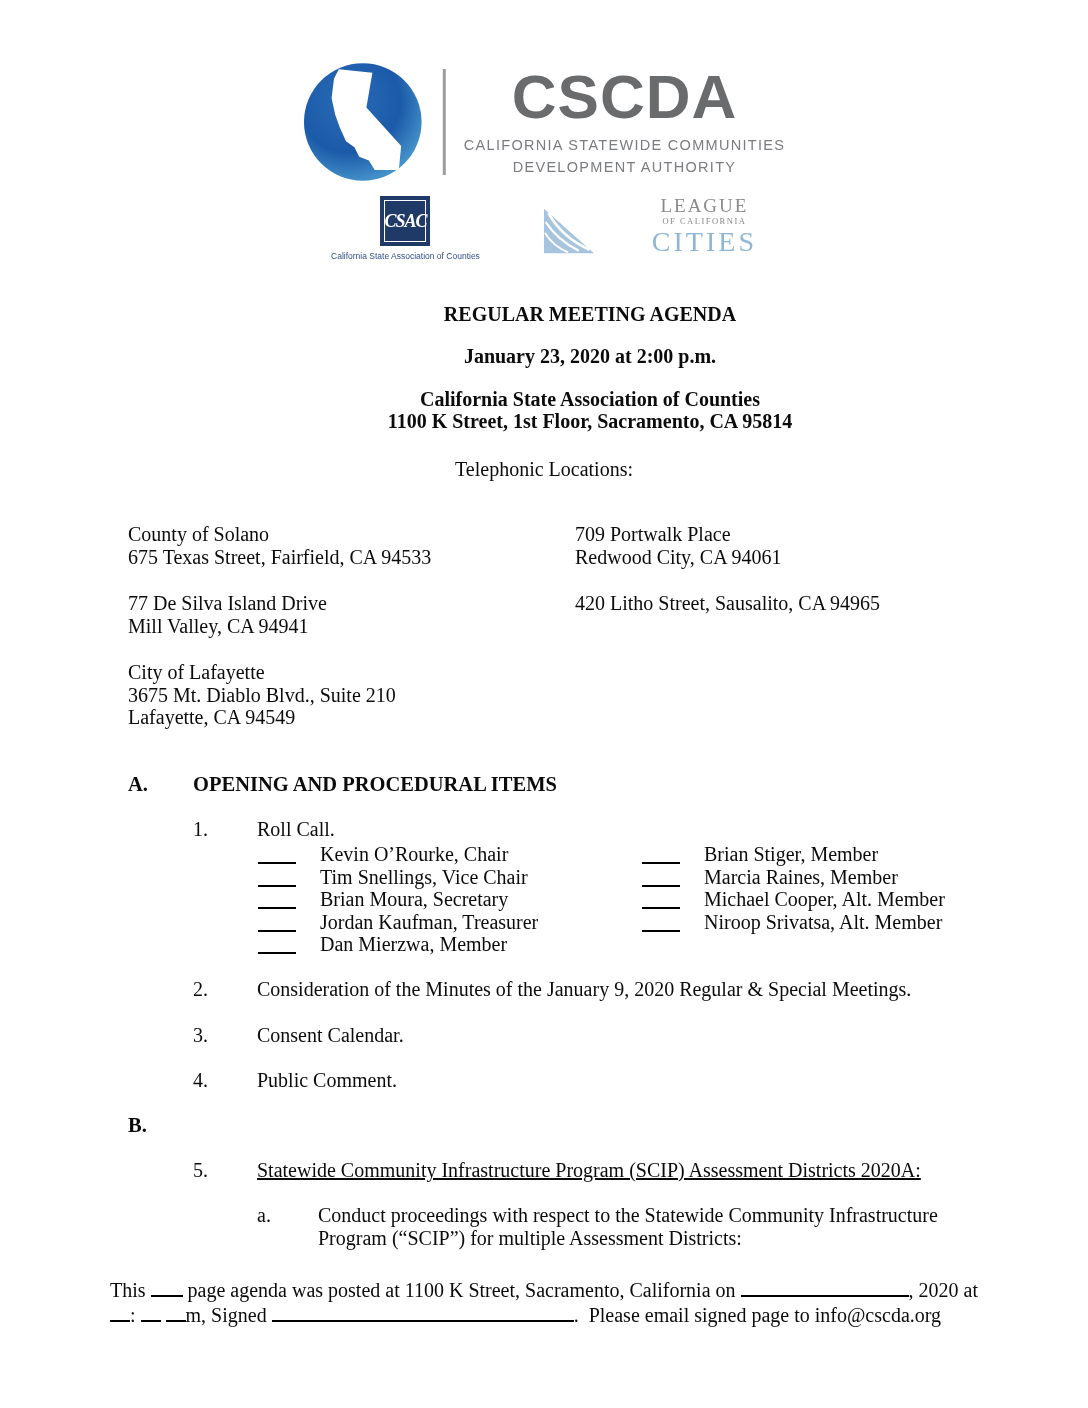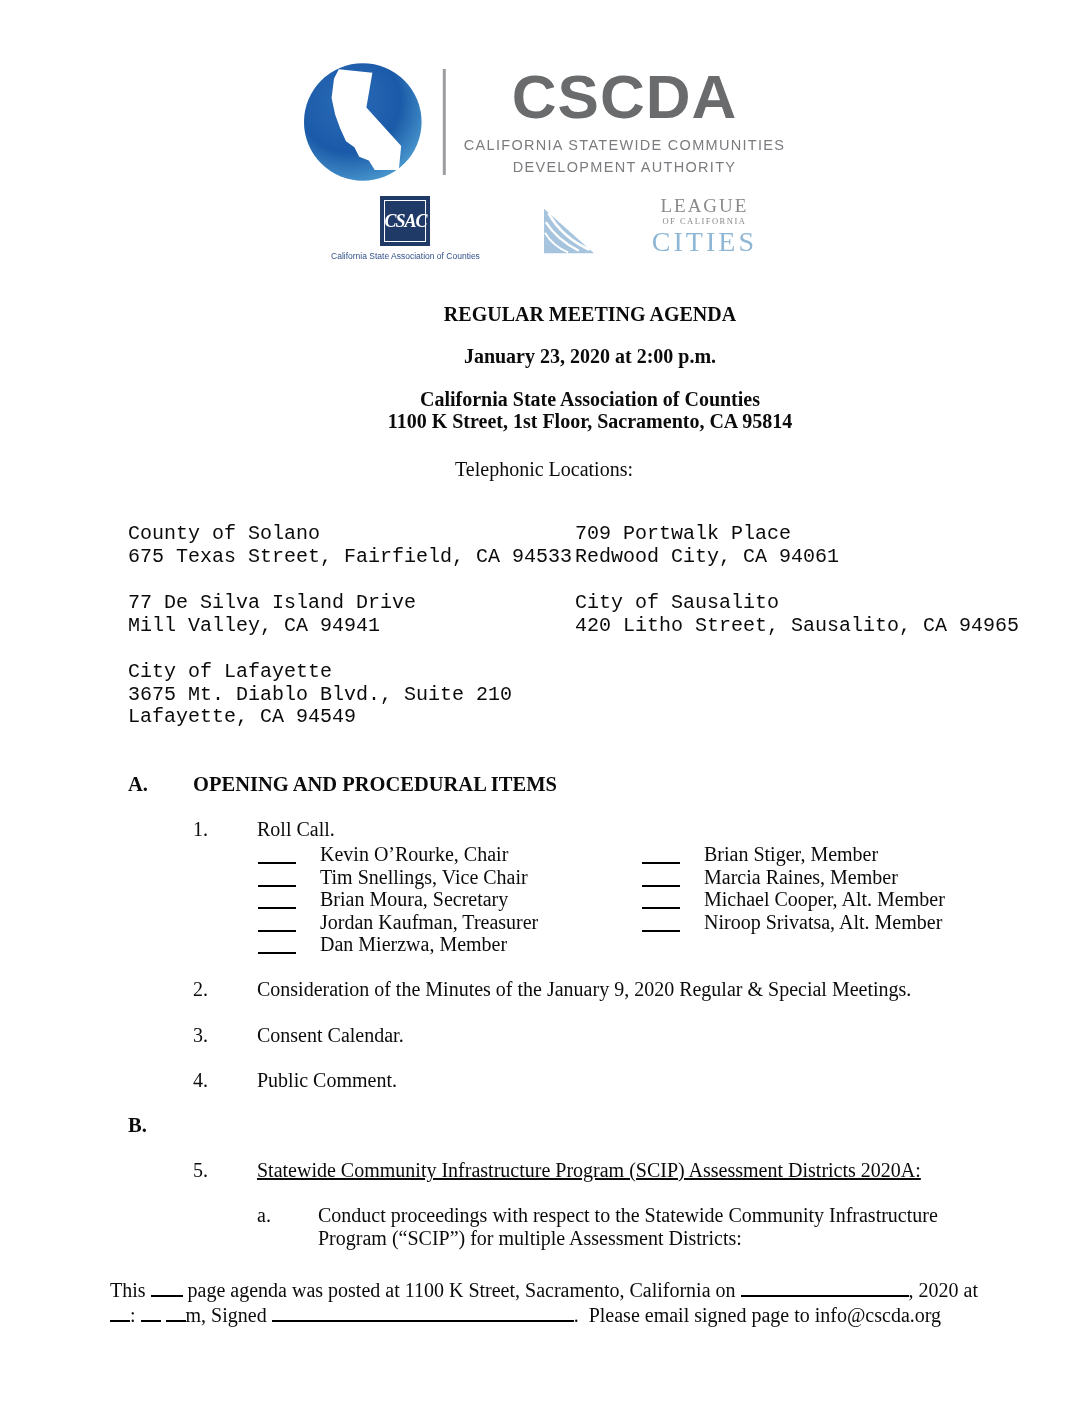--- a/index.html
+++ b/index.html
@@ -47,21 +47,21 @@
   .league-l1{font-size:19px;color:#8a8a88;letter-spacing:2px;}
   .league-l2{font-size:8.5px;color:#8a8a88;letter-spacing:1.5px;margin-top:2px;}
   .league-l3{font-size:28px;color:#8fb7d5;letter-spacing:3px;margin-top:2px;}
   
   .cline{position:absolute;left:0;width:100%;text-align:center;line-height:22.5px;}
   .bold{font-weight:bold;padding-left:46px;}
   
   .loc-col{position:absolute;line-height:22.5px;}
   .loc-left{left:128px;top:523px;}
   .loc-right{left:575px;top:523px;}
-  .loc-block{margin-bottom:24px;font-family:Liberation Mono, monospace;}
+  .loc-block{margin-bottom:24px;}
   
   .section{position:absolute;left:128px;display:flex;font-weight:bold;font-size:20.5px;}
   .sec-letter{width:65px;flex-shrink:0;}
   .item{position:absolute;left:193px;display:flex;line-height:22.5px;}
   .item-num{width:64px;flex-shrink:0;}
   .item-text{width:710px;}
   .underlined{text-decoration:underline;}
   .subitem{position:absolute;left:257px;display:flex;line-height:23px;}
   .sub-letter{width:61px;flex-shrink:0;}
   .sub-text{width:648px;}
@@ -147,21 +147,20 @@
       <div>Lafayette, CA 94549</div>
     </div>
   </div>
 
   <div class="loc-col loc-right">
     <div class="loc-block">
       <div>709 Portwalk Place</div>
       <div>Redwood City, CA 94061</div>
     </div>
     <div class="loc-block">
-      <div>City of Sausalito</div>
       <div>420 Litho Street, Sausalito, CA 94965</div>
     </div>
   </div>
 
   <div class="section" style="top:773px;">
     <span class="sec-letter">A.</span>
     <span>OPENING AND PROCEDURAL ITEMS</span>
   </div>
 
   <div class="item" style="top:818px;">

